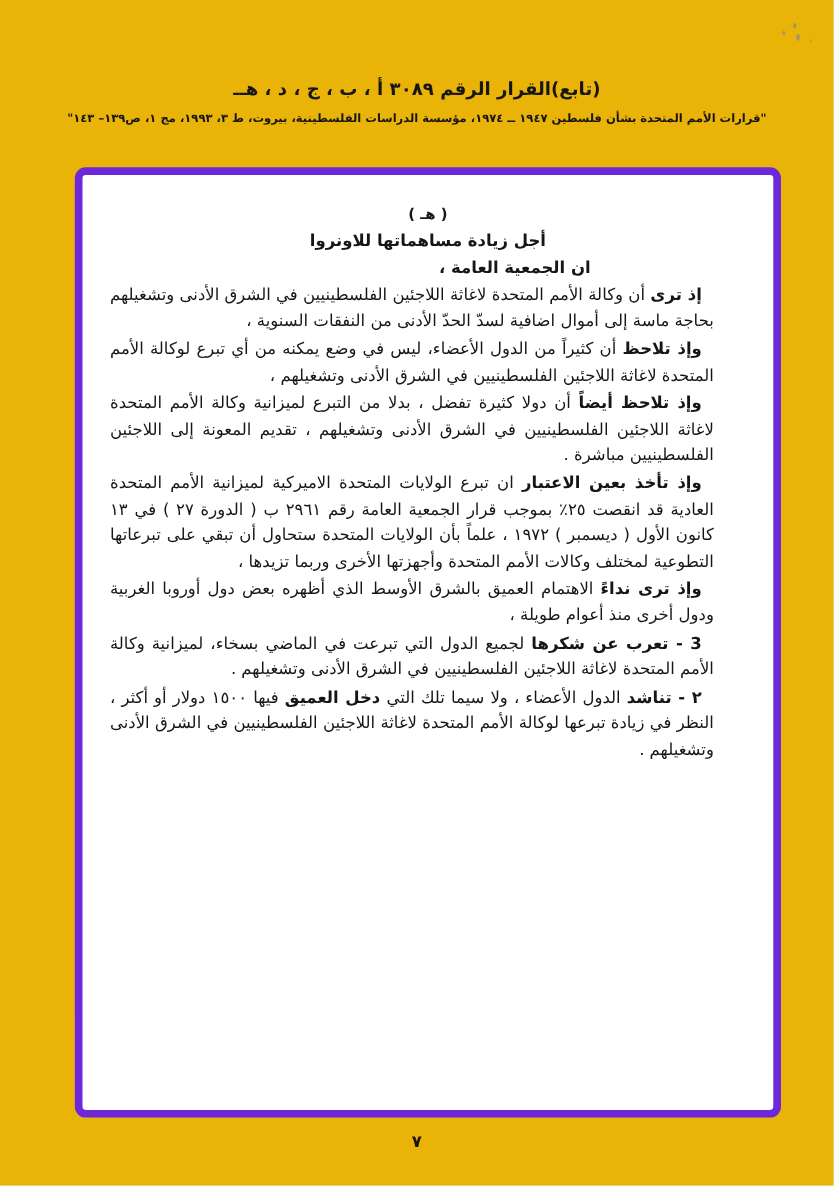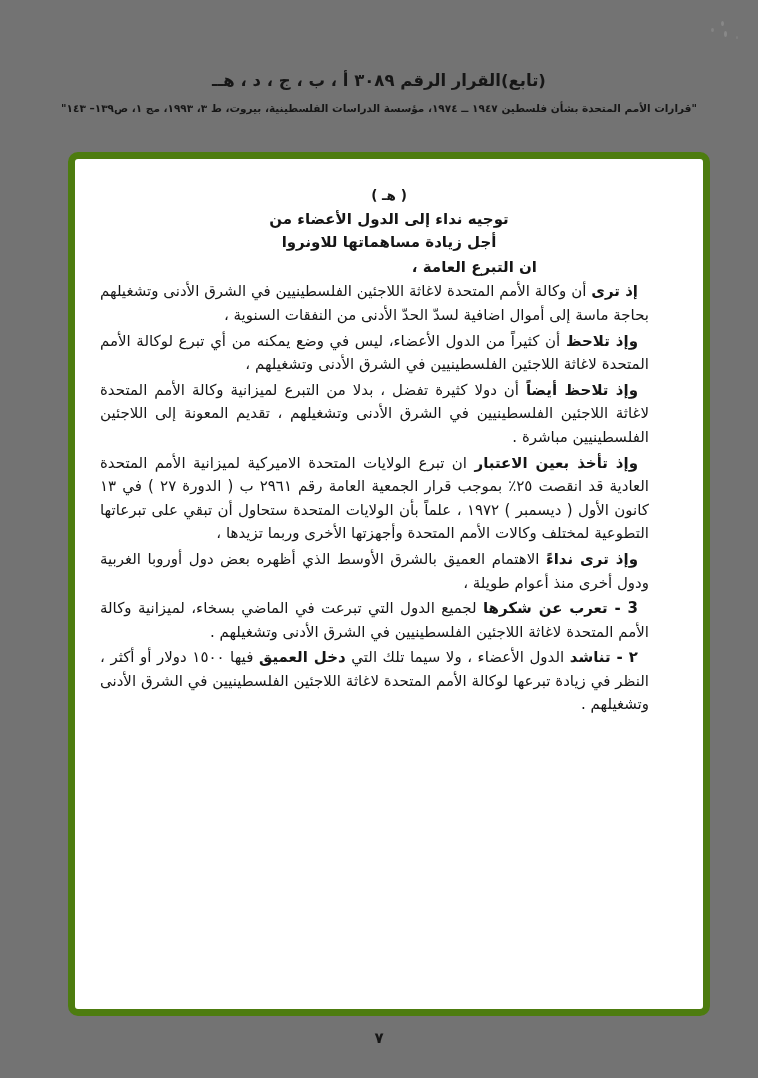--- a/index.html
+++ b/index.html
@@ -1,20 +1,20 @@
 <!DOCTYPE html>
 <html lang="ar"><head>
 <meta charset="utf-8">
 <style>
   html, body { margin: 0; padding: 0; background: #ffffff; }
   .page {
     position: relative;
     width: 758px;
     height: 1078px;
-    background: #737373;
+    background: #eab308;
     font-family: "DejaVu Sans", sans-serif;
     color: #161616;
     direction: rtl;
     overflow: hidden;
   }
   
   .speck { position: absolute; background: #8d8d8d; border-radius: 50%; opacity: .65; }
   .speck.s1 { left: 711px; top: 28px; width: 3px; height: 4px; }
   .speck.s2 { left: 721px; top: 21px; width: 3px; height: 5px; opacity: .8; }
   .speck.s3 { left: 724px; top: 31px; width: 3px; height: 6px; opacity: .8; }
@@ -27,21 +27,21 @@
   }
   .header-line2 {
     position: absolute; top: 102px; left: 0; right: 0;
     text-align: center; font-weight: bold; font-size: 10.5px;
     white-space: nowrap;
   }
 
   .frame {
     position: absolute; left: 68px; top: 152px;
     width: 642px; height: 864px;
-    border: 7px solid #4d7c0f;
+    border: 7px solid #6d28d9;
     border-radius: 10px;
     box-sizing: border-box;
     background: #ffffff;
   }
   .doc {
     position: absolute; inset: 0;
     padding-top: 25px;
     font-size: 15px;
     line-height: 23.6px;
   }
@@ -77,25 +77,24 @@
 
   <div class="header-line1">(تابع)القرار الرقم ٣٠٨٩ أ ، ب ، ج ، د ، هــ</div>
 
   <div class="header-line2">"قرارات الأمم المتحدة بشأن فلسطين ١٩٤٧ ــ ١٩٧٤، مؤسسة الدراسات الفلسطينية، بيروت، ط ٣، ١٩٩٣، مج ١، ص١٣٩– ١٤٣"</div>
 
   <div class="frame">
     <div class="doc">
 
       <div class="centered section-letter">( هـ )</div>
 
-      <div class="centered doc-title">توجيه نداء إلى الدول الأعضاء من</div>
 
       <div class="centered doc-title">أجل زيادة مساهماتها للاونروا</div>
 
-      <div class="opening">ان التبرع العامة ،</div>
+      <div class="opening">ان الجمعية العامة ،</div>
 
       <p class="para"><b>إذ ترى</b><span> أن وكالة الأمم المتحدة لاغاثة اللاجئين الفلسطينيين في الشرق الأدنى وتشغيلهم بحاجة ماسة إلى أموال اضافية لسدّ الحدّ الأدنى من النفقات السنوية ،</span></p>
 
       <p class="para"><b>وإذ تلاحظ</b><span> أن كثيراً من الدول الأعضاء، ليس في وضع يمكنه من أي تبرع لوكالة الأمم المتحدة لاغاثة اللاجئين الفلسطينيين في الشرق الأدنى وتشغيلهم ،</span></p>
 
       <p class="para"><b>وإذ تلاحظ أيضاً</b><span> أن دولا كثيرة تفضل ، بدلا من التبرع لميزانية وكالة الأمم المتحدة لاغاثة اللاجئين الفلسطينيين في الشرق الأدنى وتشغيلهم ، تقديم المعونة إلى اللاجئين الفلسطينيين مباشرة .</span></p>
 
       <p class="para"><b>وإذ تأخذ بعين الاعتبار</b><span> ان تبرع الولايات المتحدة الاميركية لميزانية الأمم المتحدة العادية قد انقصت ٢٥٪ بموجب قرار الجمعية العامة رقم ٢٩٦١ ب ( الدورة ٢٧ ) في ١٣ كانون الأول ( ديسمبر ) ١٩٧٢ ، علماً بأن الولايات المتحدة ستحاول أن تبقي على تبرعاتها التطوعية لمختلف وكالات الأمم المتحدة وأجهزتها الأخرى وربما تزيدها ،</span></p>
 
       <p class="para"><b>وإذ ترى نداءً</b><span> الاهتمام العميق بالشرق الأوسط الذي أظهره بعض دول أوروبا الغربية ودول أخرى منذ أعوام طويلة ،</span></p>

